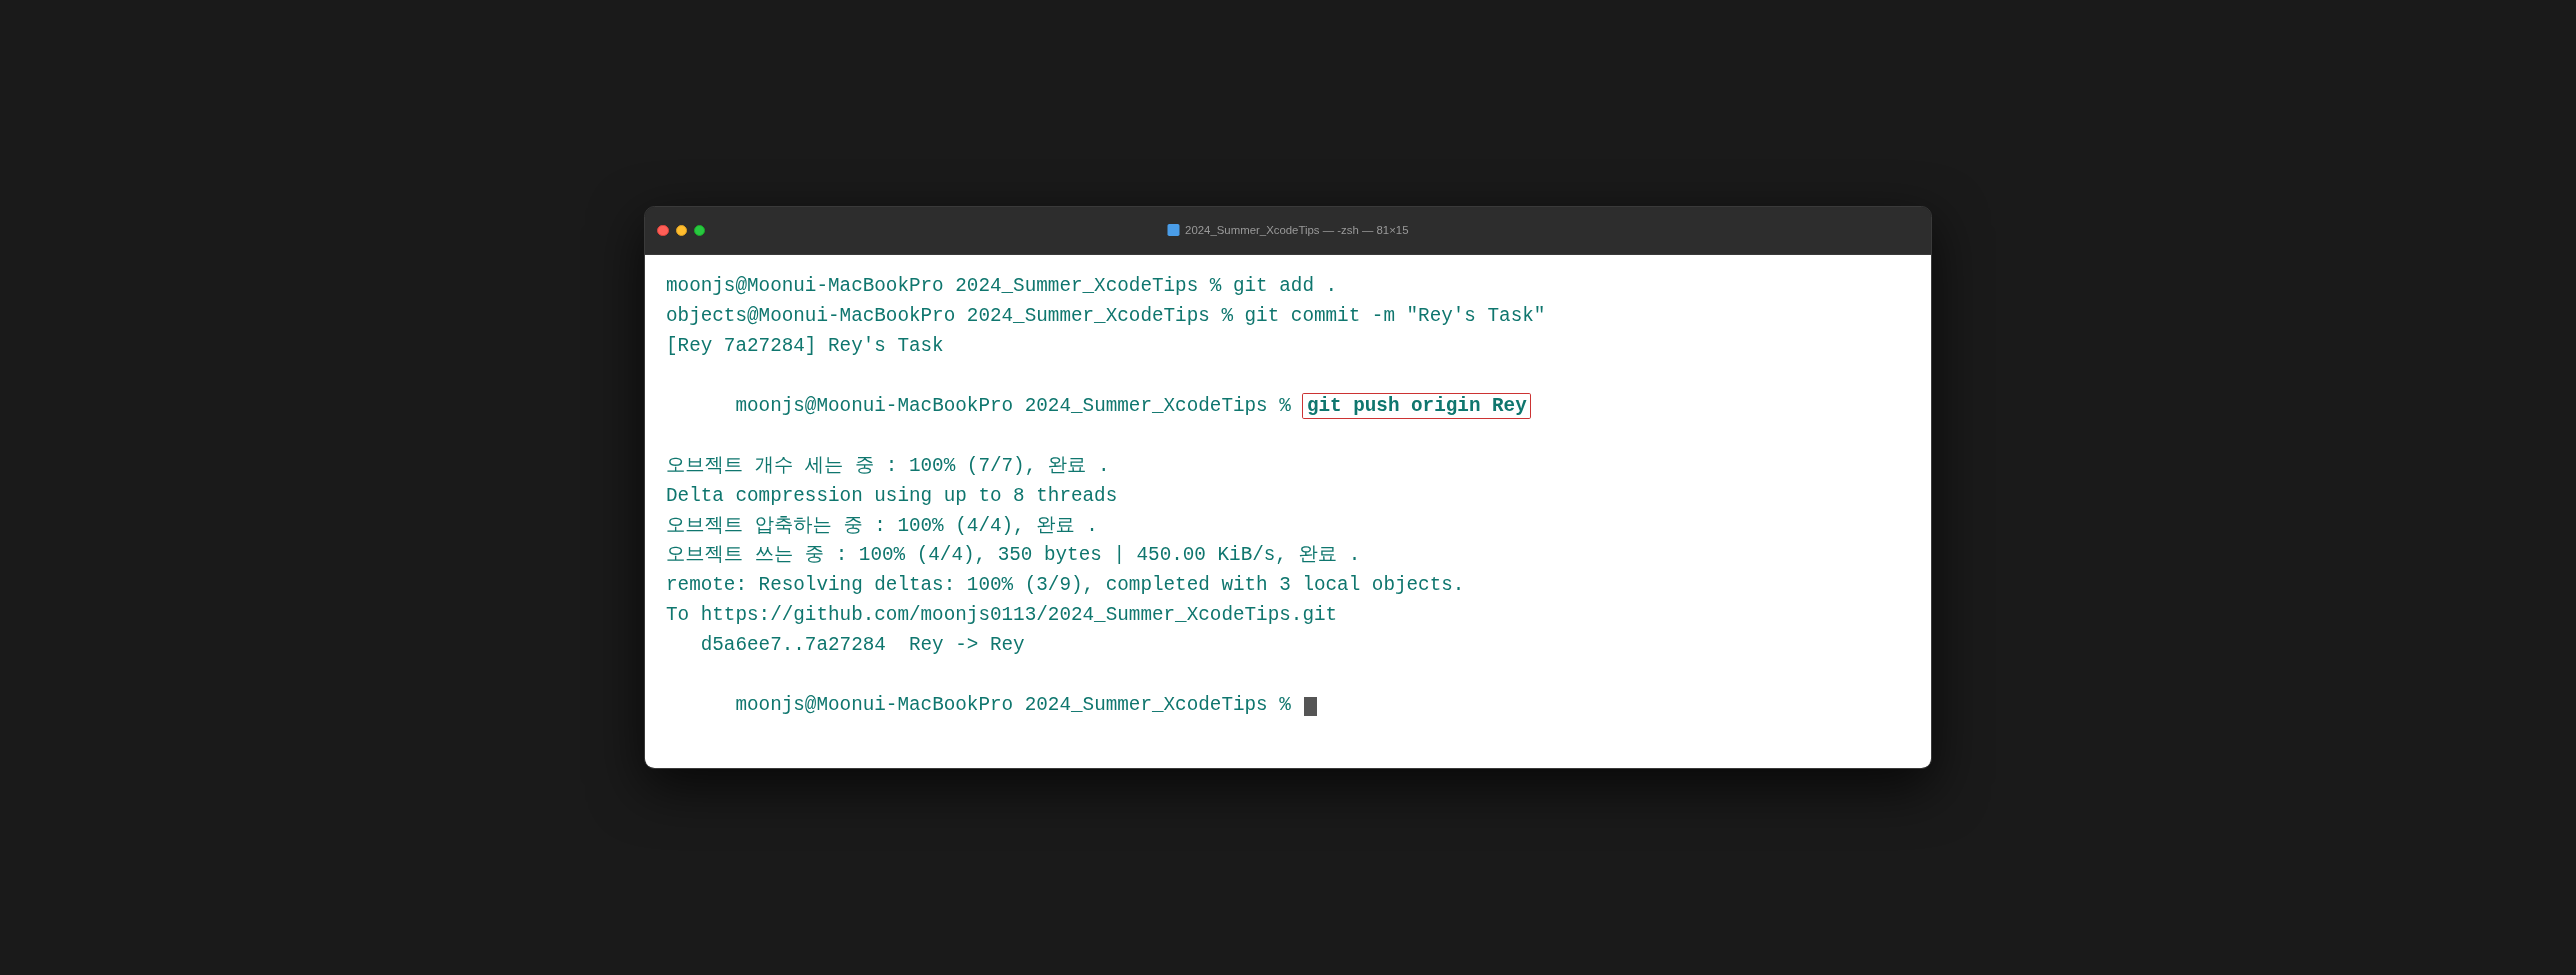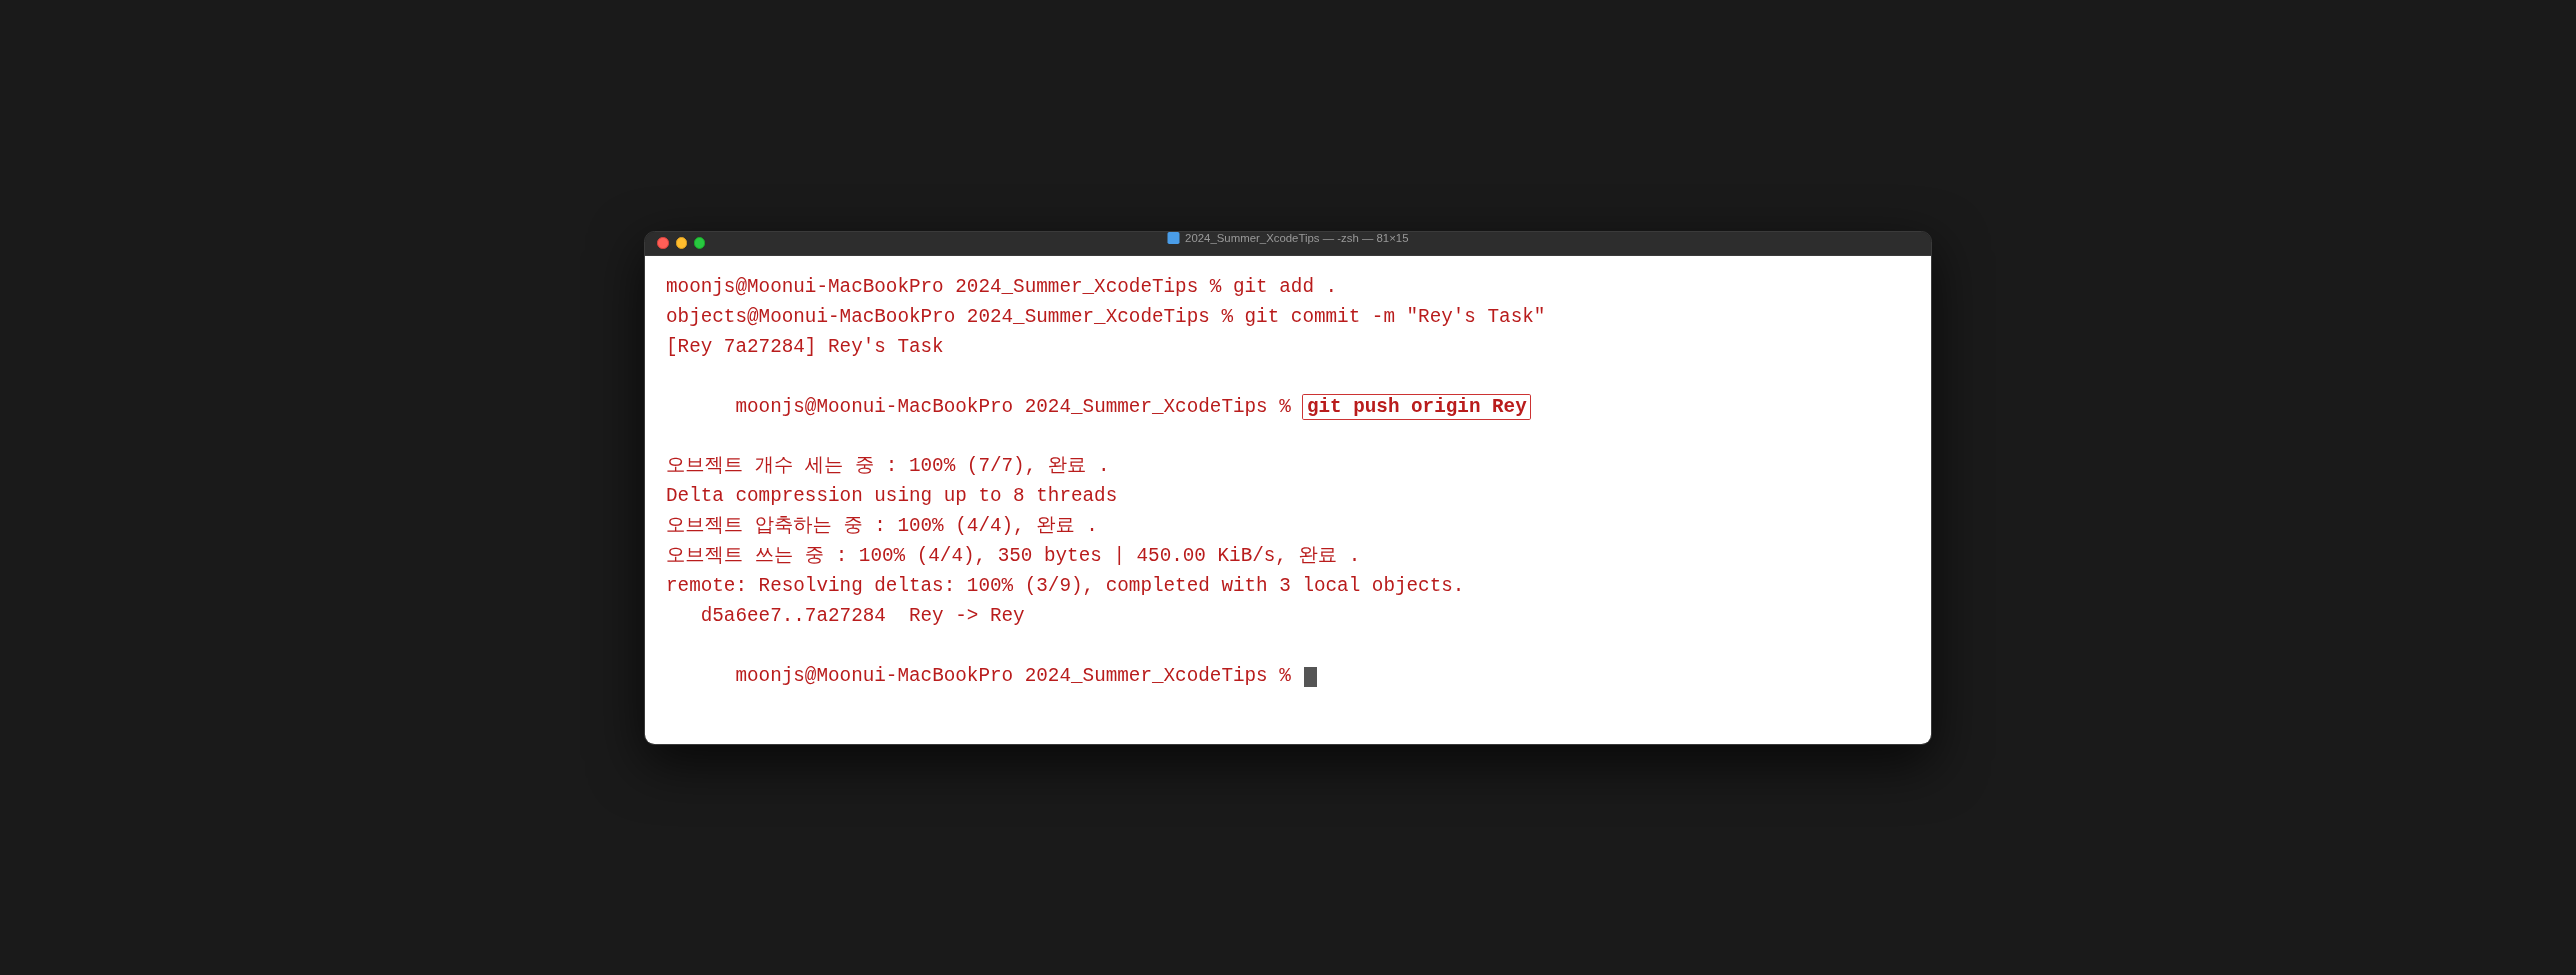--- a/index.html
+++ b/index.html
@@ -21,22 +21,23 @@
       width: 1288px;
       background: #1e1e1e;
       border-radius: 10.5px;
       box-shadow: 0 17.5px 53px rgba(0,0,0,0.7);
       overflow: hidden;
       border: 0.9px solid #3a3a3a;
     }
 
     .title-bar {
       background: #2d2d2d;
-      height: 24px;
+      height: 48px;
       display: flex;
+      align-items: center;
       padding: 0 12.3px;
       position: relative;
       border-bottom: 0.9px solid #3a3a3a;
     }
 
     .traffic-lights {
       display: flex;
       gap: 7px;
       align-items: center;
     }
@@ -81,21 +82,21 @@
       display: inline-block;
     }
 
     .terminal-body {
       background: #ffffff;
       padding: 17.5px 21px;
       min-height: 488px;
       font-family: 'Menlo', 'Monaco', 'Courier New', monospace;
       font-size: 19.3px;
       line-height: 1.55;
-      color: #b91c1c;
+      color: #0f766e;
     }
 
     .line {
       display: block;
       white-space: pre;
     }
 
     .highlighted-command {
       display: inline;
       border: 1.8px solid #cc3333;
@@ -136,20 +137,21 @@
 
     <span class="line">
       <span>moonjs@Moonui-MacBookPro 2024_Summer_XcodeTips % </span><span class="highlighted-command">git push origin Rey</span>
     </span>
 
     <span class="line">오브젝트 개수 세는 중 : 100% (7/7), 완료 .</span>
     <span class="line">Delta compression using up to 8 threads</span>
     <span class="line">오브젝트 압축하는 중 : 100% (4/4), 완료 .</span>
     <span class="line">오브젝트 쓰는 중 : 100% (4/4), 350 bytes | 450.00 KiB/s, 완료 .</span>
     <span class="line">remote: Resolving deltas: 100% (3/9), completed with 3 local objects.</span>
+    <span class="line">To https://github.com/moonjs0113/2024_Summer_XcodeTips.git</span>
     <span class="line">   d5a6ee7..7a27284  Rey -&gt; Rey</span>
 
     <span class="line">
       <span>moonjs@Moonui-MacBookPro 2024_Summer_XcodeTips % </span><span class="cursor"></span>
     </span>
 
   </div>
 </div>
 
 

